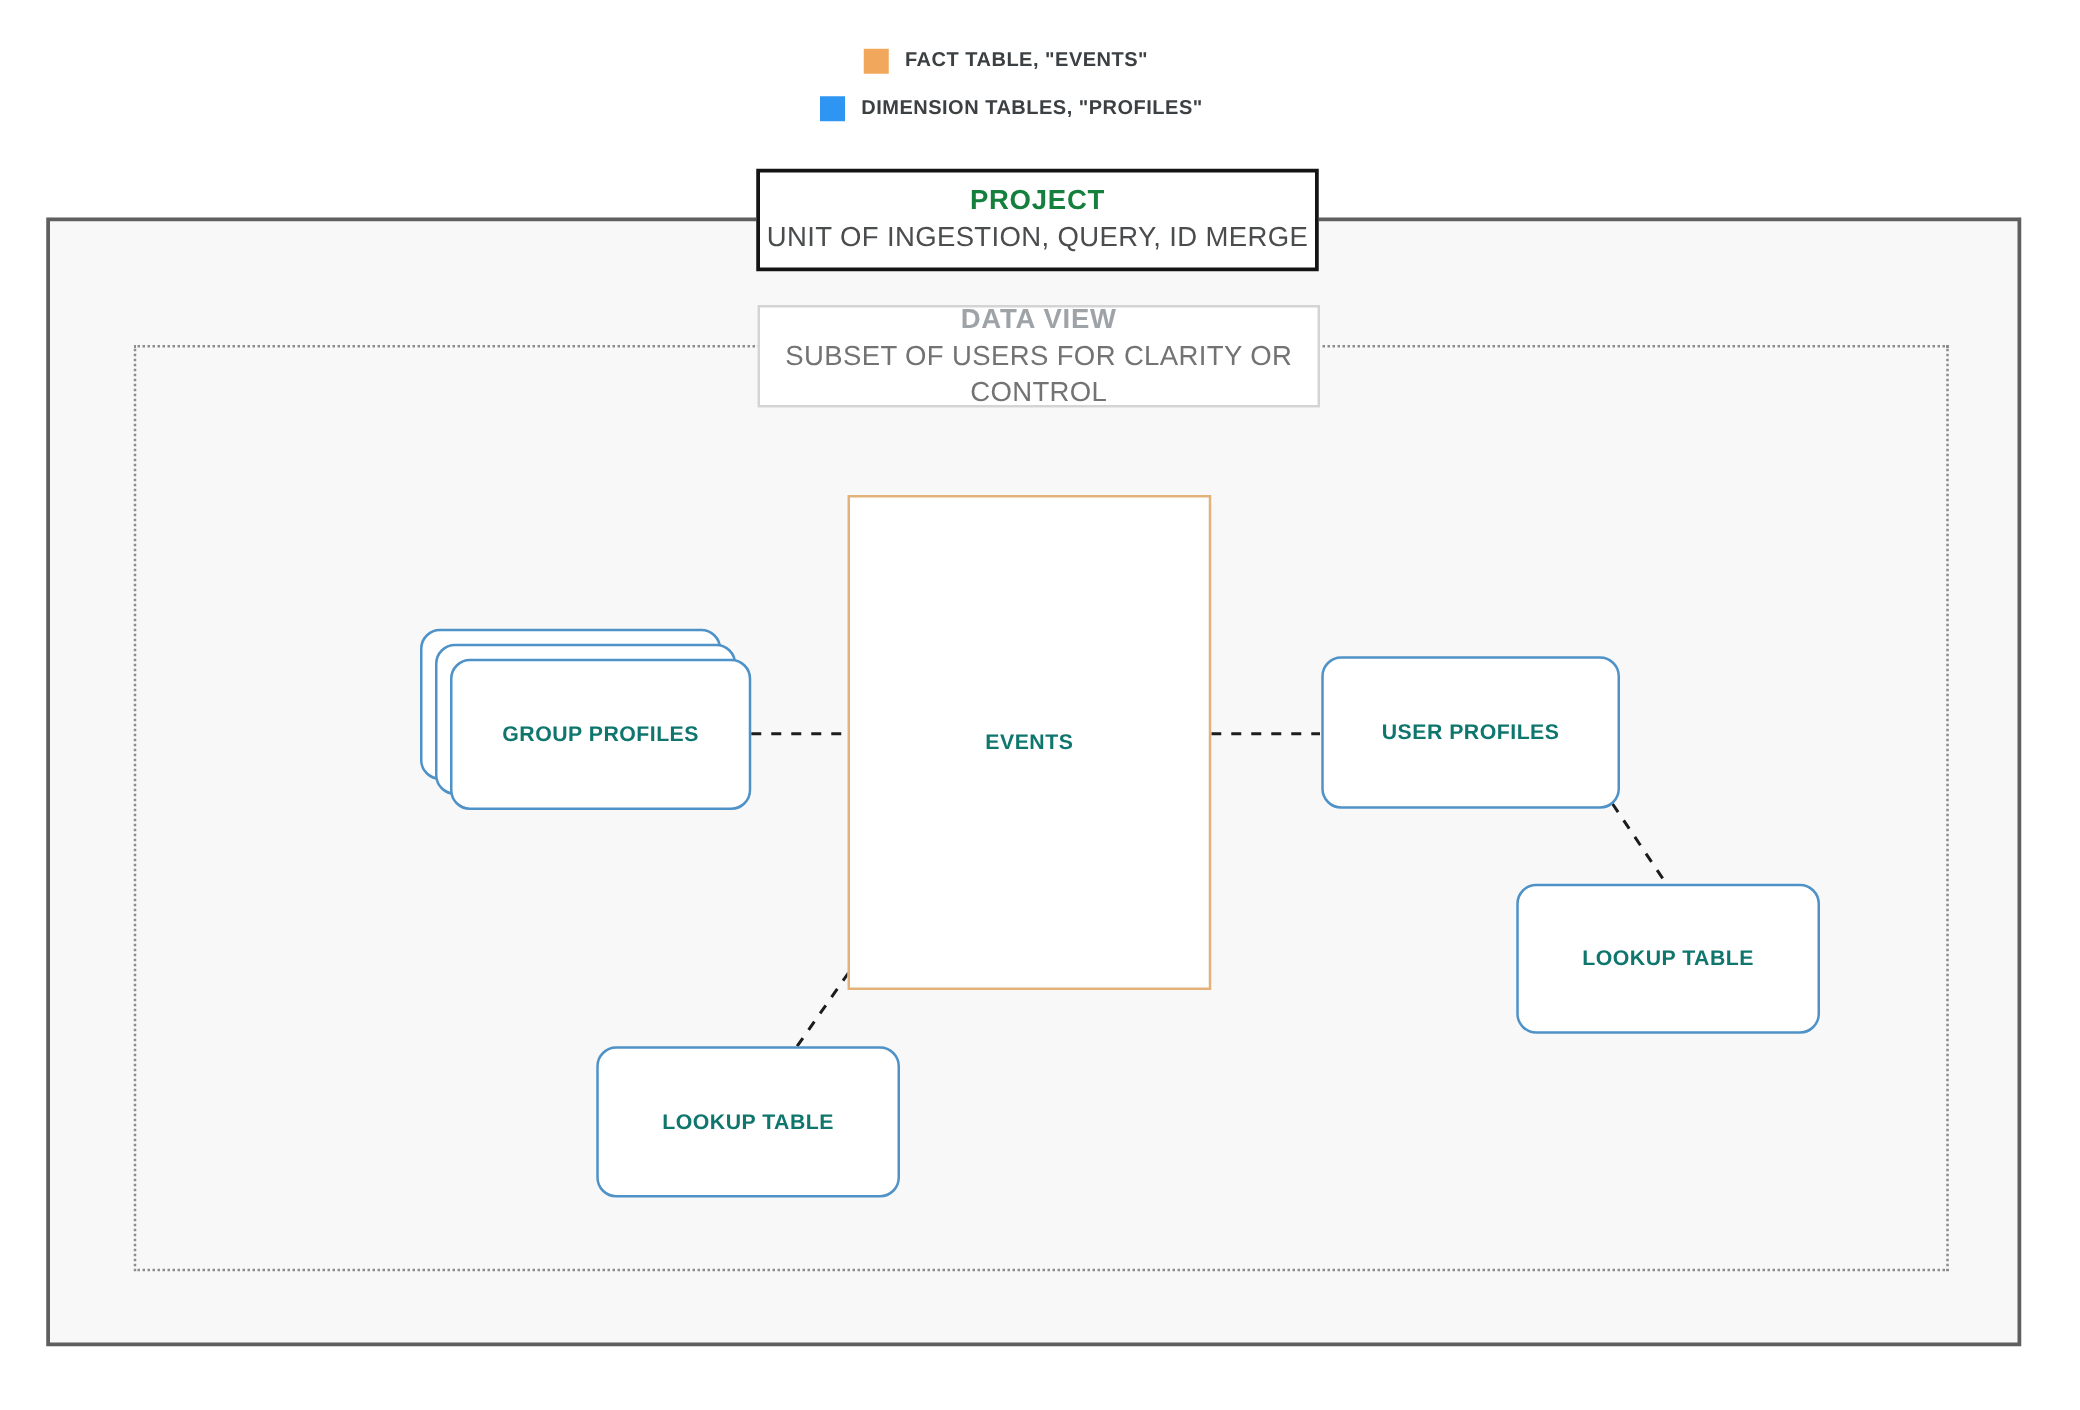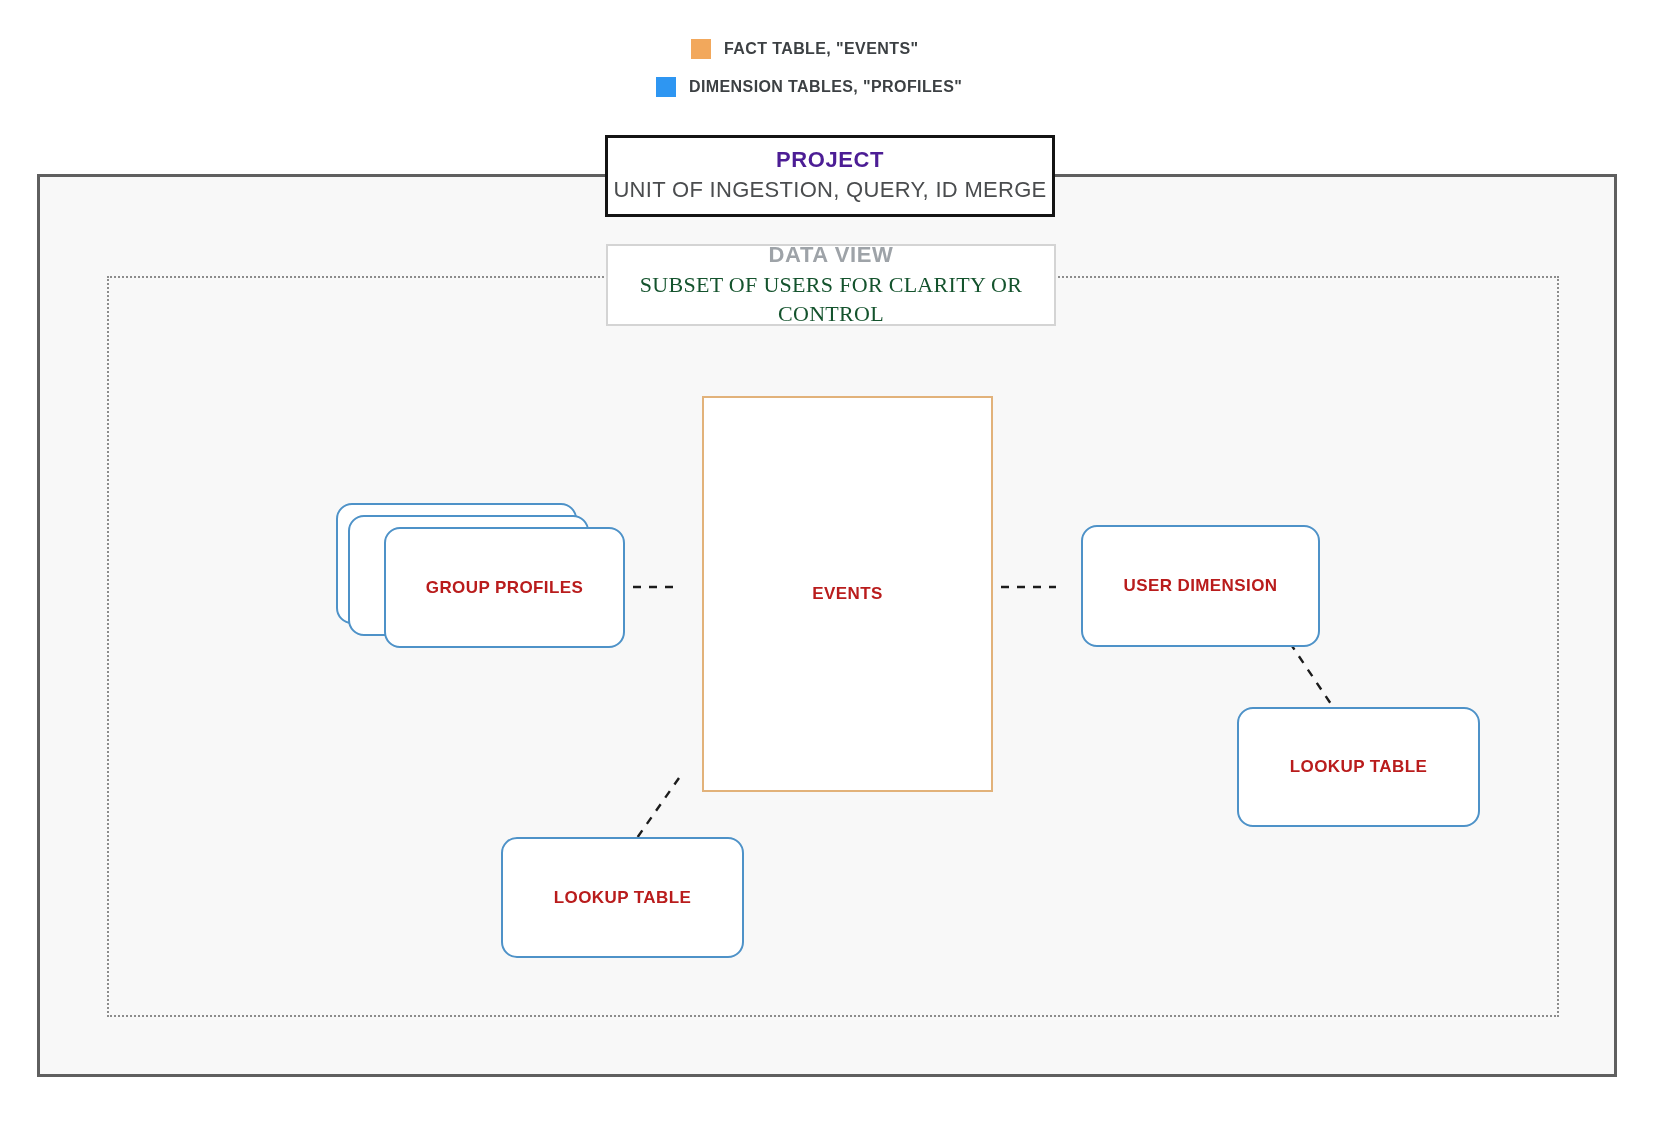--- a/index.html
+++ b/index.html
@@ -36,35 +36,34 @@
   
   .header-box {
     position:absolute; width:450px; height:82px; background:#ffffff;
     display:flex; flex-direction:column; align-items:center; justify-content:center;
     text-align:center;
   }
   .project-box { left:605px; top:135px; border:3px solid #141414; }
   .dataview-box { left:606px; top:244px; border:2px solid #d4d4d4; }
   .hb-title { font-size:22px; font-weight:bold; letter-spacing:0.6px; line-height:1.2; }
   .hb-sub { font-size:22px; letter-spacing:0.3px; line-height:1.3; margin-top:3px; }
-  .project-box .hb-title { color:#4c1d95; }
+  .project-box .hb-title { color:#15803d; }
   .project-box .hb-sub { color:#4a4c4e; }
   .dataview-box .hb-title { color:#9ea3a8; }
-  .dataview-box .hb-sub { color:#14532d;font-family:Liberation Serif, serif; }
+  .dataview-box .hb-sub { color:#737373; }
 
   
   .connectors { position:absolute; left:0; top:0; width:1664px; height:1128px; }
 
   
   .node {
     position:absolute; background:#ffffff;
     display:flex; align-items:center; justify-content:center;
-    font-size:17px; font-weight:bold; color:#b91c1c; letter-spacing:0.4px;
+    font-size:17px; font-weight:bold; color:#0f766e; letter-spacing:0.4px;
     white-space:nowrap;
-    margin-left:24px;
   }
   .node.dim { border:2px solid #4e92c8; border-radius:16px; }
   .events-node {
     left:678px; top:396px; width:291px; height:396px;
     border:2px solid #e2b27a; border-radius:0;
   }
   .stack-card { position:absolute; width:241px; height:121px; background:#ffffff;
     border:2px solid #4e92c8; border-radius:16px; }
   .stack-back2 { left:336px; top:503px; }
   .stack-back1 { left:348px; top:515px; }
@@ -110,21 +109,21 @@
     <span>EVENTS</span>
   </div>
 
   <div class="stack-card stack-back2"></div>
   <div class="stack-card stack-back1"></div>
   <div class="node dim group-profiles">
     <span>GROUP PROFILES</span>
   </div>
 
   <div class="node dim user-profiles">
-    <span>USER DIMENSION</span>
+    <span>USER PROFILES</span>
   </div>
   <div class="node dim lookup-left">
     <span>LOOKUP TABLE</span>
   </div>
   <div class="node dim lookup-right">
     <span>LOOKUP TABLE</span>
   </div>
 
 </div>
 

